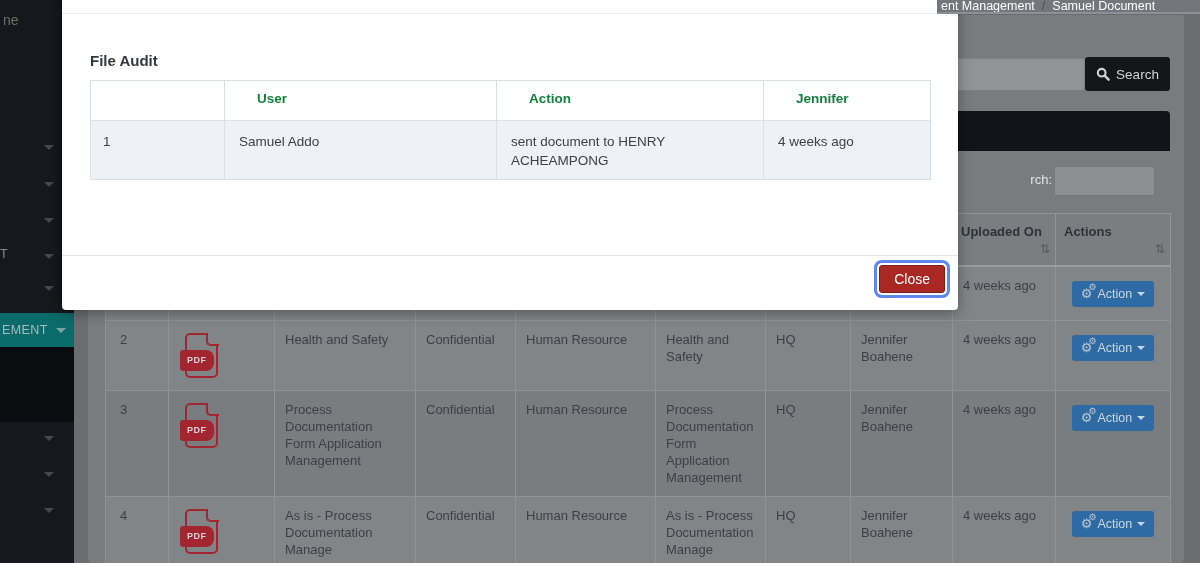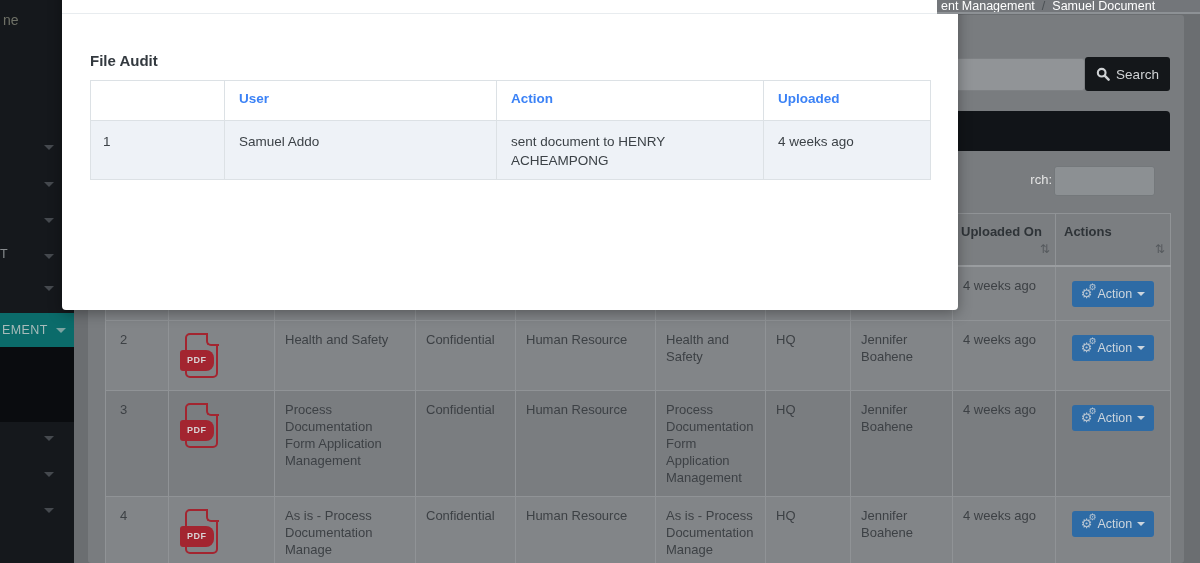--- a/index.html
+++ b/index.html
@@ -50,21 +50,21 @@
   
   .breadcrumb { position:absolute; left:937px; top:0; width:263px; height:14px; background:#73767a; border-bottom:2px solid #8d9195; z-index:30; display:flex; align-items:flex-start; padding-left:4px; font-size:12.5px; color:#24282c; line-height:13px; white-space:nowrap; overflow:hidden; }
   .breadcrumb .sep { color:#4b5054; margin:0 7px; }
   .breadcrumb a { color:#ffffff; text-decoration:none; }
   
   .modal { position:absolute; left:62px; top:-34px; width:896px; height:344px; background:#ffffff; z-index:10; border-radius:0 0 4px 4px; box-shadow:0 3px 14px rgba(0,0,0,0.35); }
   .modal-header { position:absolute; left:0; top:0; width:100%; height:48px; border-bottom:1px solid #e8ecef; }
   .modal-title { position:absolute; left:28px; top:86px; font-size:15px; font-weight:bold; color:#33393f; }
   .m-table { position:absolute; left:28px; top:114px; width:840px; border-collapse:collapse; table-layout:fixed; }
   .m-table th, .m-table td { border:1px solid #dce1e5; text-align:left; vertical-align:top; }
-  .m-table thead th { height:40px; padding:10px 12px 10px 14px; font-size:13.5px; font-weight:600; color:#3b82f6; background:#fff; }
+  .m-table thead th { height:40px; padding:10px 12px 10px 32px; font-size:13.5px; font-weight:600; color:#15803d; background:#fff; }
   .m-table tbody td { height:58px; padding:11px 12px 9px 14px; font-size:13.5px; color:#3c4247; line-height:19px; background:#eef2f7; }
   .m-table td.m-num, .m-table th.m-num { padding-left:12px; }
   .modal-footer { position:absolute; left:0; top:289px; width:100%; height:55px; border-top:1px solid #e5e5e5; }
   .close-btn { position:absolute; right:13px; top:9px; padding:5px 14px; font-size:14px; font-family:inherit; color:#ffffff; background:#a92824; border:1px solid #7e1d1a; border-radius:3px; cursor:pointer; box-shadow:0 0 0 2px #ffffff, 0 0 0 5px #5f86ea; }
 </style>
 </head>
 <body>
 
 <div class="stage">
 
@@ -249,32 +249,35 @@
         <col style="width:134px">
           <col style="width:272px">
           <col style="width:267px">
           <col style="width:167px">
       </colgroup>
       <thead>
         <tr>
           <th class="m-num"></th>
           <th>User</th>
           <th>Action</th>
-          <th>Uploaded</th>
+          <th>Jennifer</th>
         </tr>
       </thead>
       <tbody>
         <tr>
           <td class="m-num">1</td>
           <td>Samuel Addo</td>
           <td>sent document to HENRY ACHEAMPONG</td>
           <td>4 weeks ago</td>
         </tr>
       </tbody>
     </table>
+    <div class="modal-footer">
+      <button class="close-btn">Close</button>
+    </div>
   </div>
 
   <div class="breadcrumb">
     <a href="#">ent Management</a>
     <span class="sep">/</span>
     <a href="#">Samuel Document</a>
   </div>
 
 </div>
 

